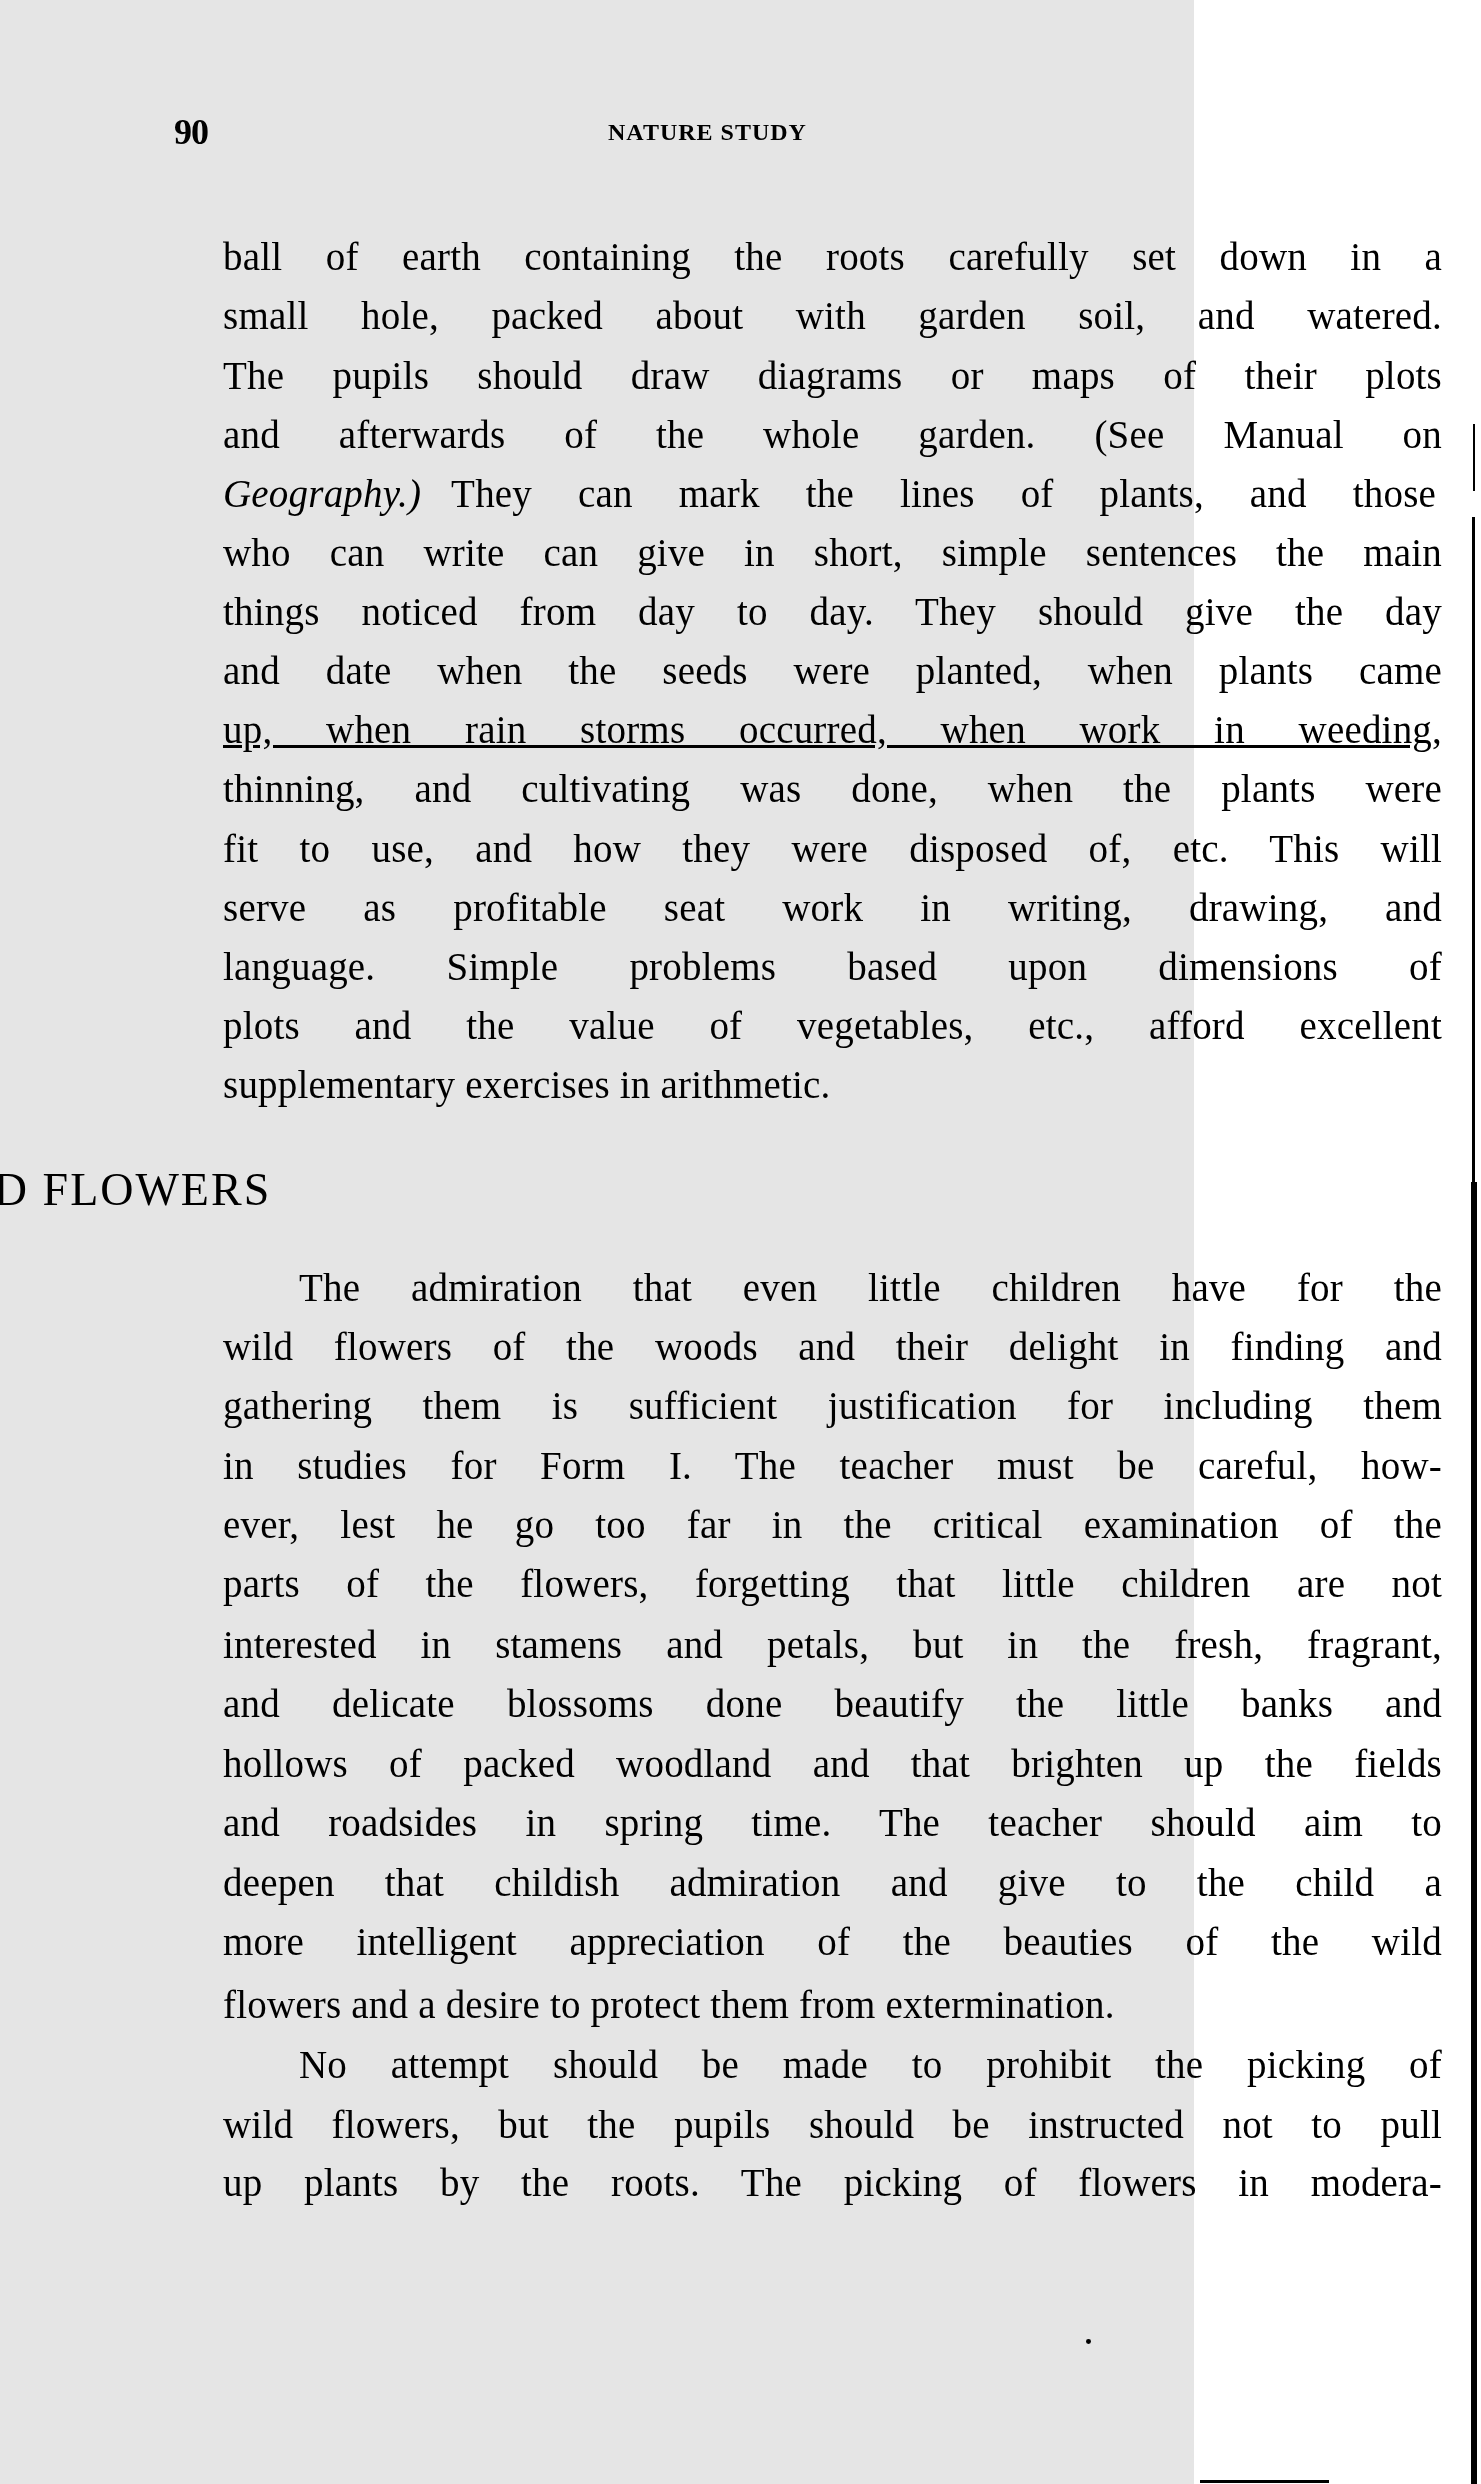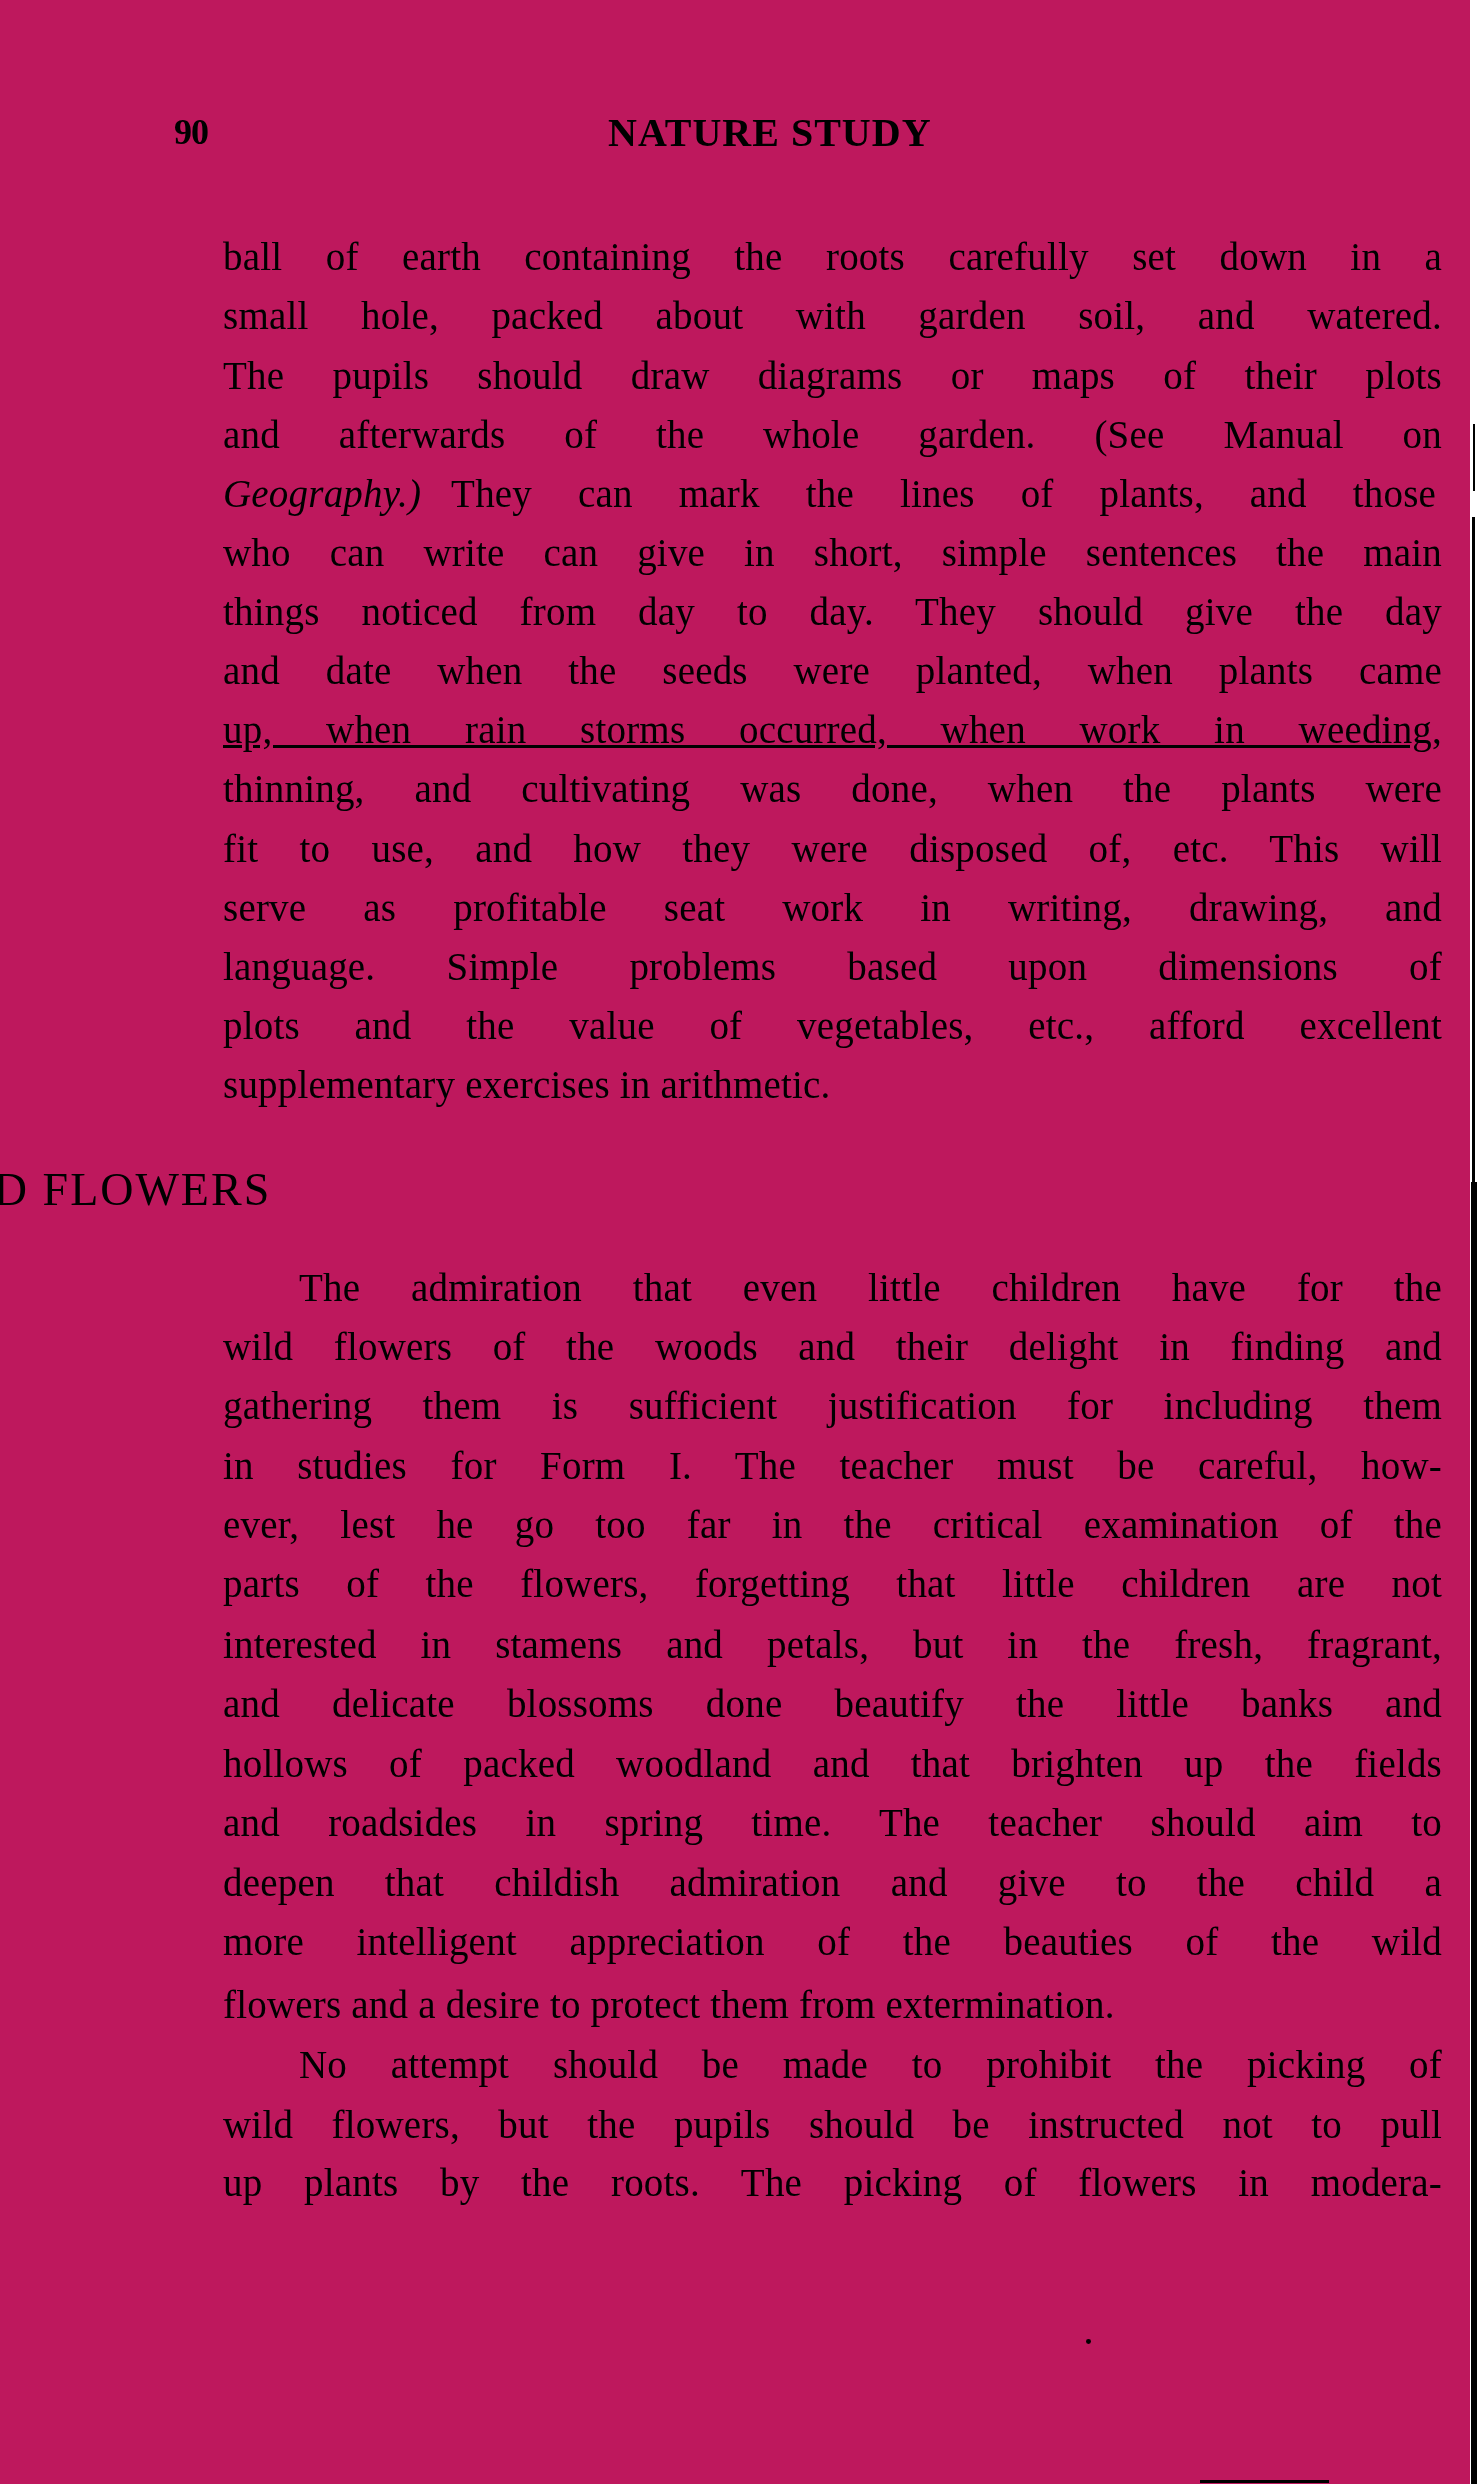--- a/index.html
+++ b/index.html
@@ -12,23 +12,23 @@
     height: 2484px;
     position: relative;
     overflow: hidden;
     font-family: "Liberation Serif", "DejaVu Serif", serif;
     color: #000000;
   }
   .page {
     position: absolute;
     left: 0;
     top: 0;
-    width: 1470px;
+    width: 1194px;
     height: 2484px;
-    background: #be185d;
+    background: #e5e5e5;
   }
   .running-head {
     position: absolute;
     top: 110px;
     left: 174px;
     width: 1221px;
     height: 45px;
   }
   .page-number {
     position: absolute;
@@ -39,21 +39,21 @@
     font-size: 36px;
     line-height: 45px;
     letter-spacing: -1px;
   }
   .running-title {
     position: absolute;
     left: 434px;
     top: 0;
     font-family: "Liberation Serif", serif;
     font-weight: bold;
-    font-size: 40px;
+    font-size: 24px;
     line-height: 45px;
     letter-spacing: 1px;
   }
   .text-block {
     position: absolute;
     left: 175px;
     width: 1219px;
   }
   .line {
     position: absolute;

